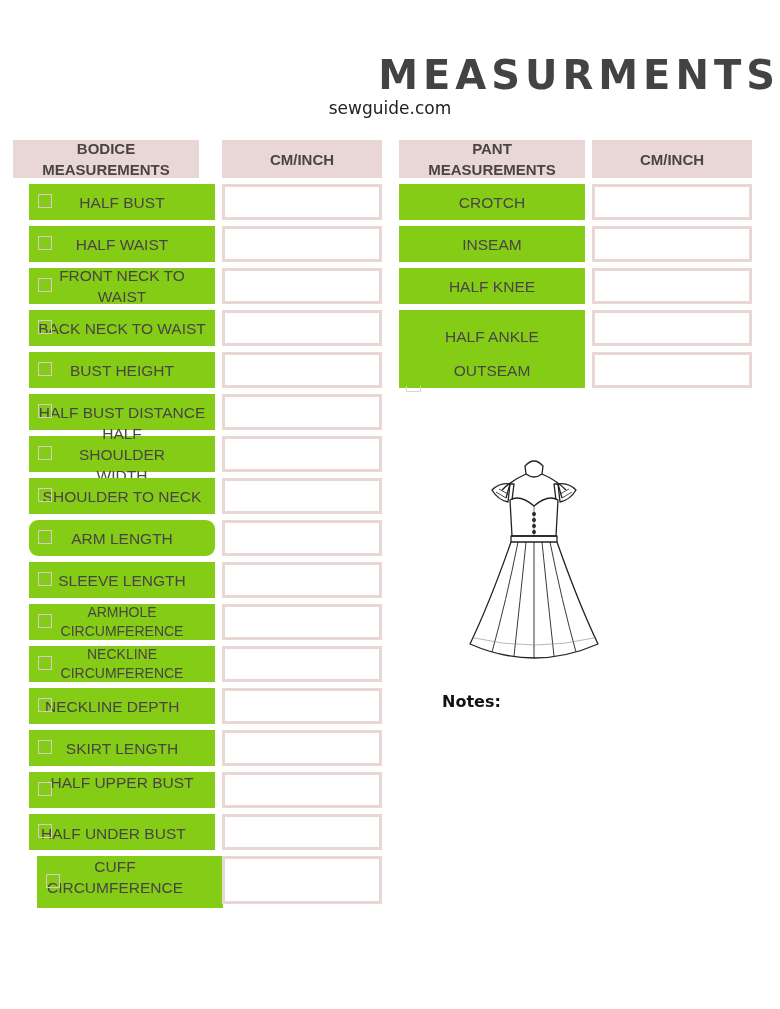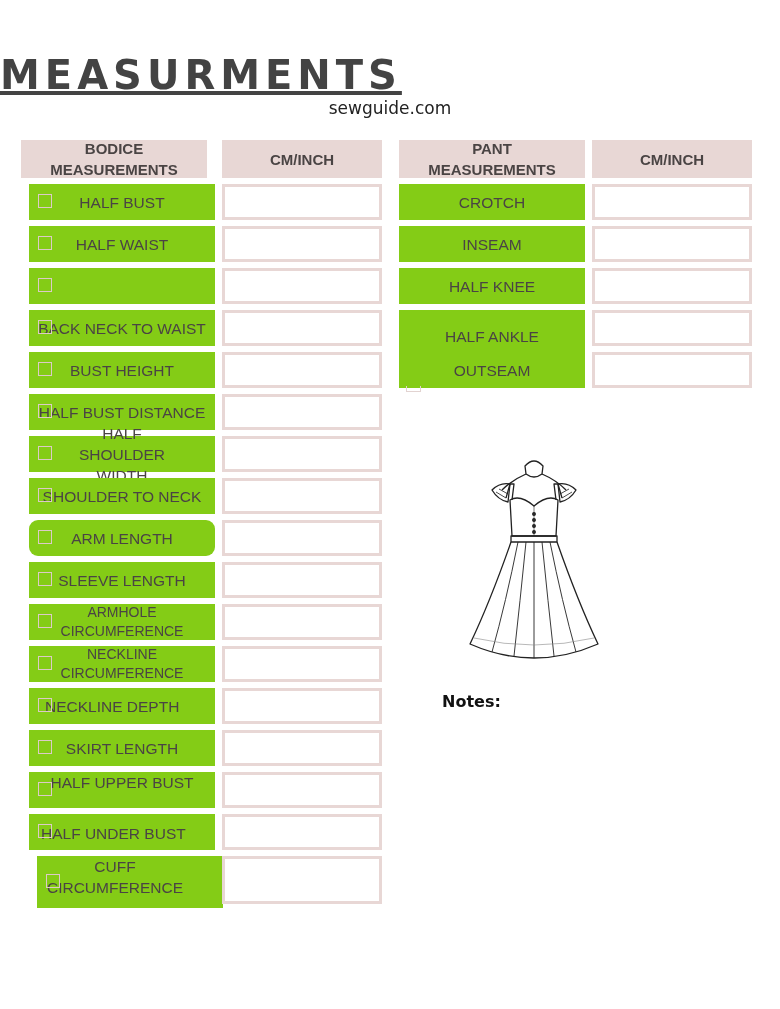--- a/index.html
+++ b/index.html
@@ -1,33 +1,33 @@
 <!DOCTYPE html>
 <html><head>
 <meta charset="utf-8">
 <style>
   html,body{margin:0;padding:0;background:#ffffff;}
   body{width:780px;height:1009px;position:relative;overflow:hidden;font-family:"Liberation Sans",sans-serif;color:#4a4444;}
-  .title{position:absolute;left:0;top:52px;width:780px;text-align:left;font-family:"DejaVu Sans",sans-serif;font-weight:bold;font-size:40px;letter-spacing:5px;color:#434343;text-decoration:underline;}
+  .title{position:absolute;left:0;top:52px;width:780px;text-align:right;font-family:"DejaVu Sans",sans-serif;font-weight:bold;font-size:40px;letter-spacing:5px;color:#434343;}
   .subtitle{position:absolute;left:0;top:98px;width:780px;text-align:center;font-family:"DejaVu Sans",sans-serif;font-size:17px;color:#222;}
   .hdr{position:absolute;background:#e8d7d5;display:flex;align-items:center;justify-content:center;text-align:center;font-weight:bold;font-size:15px;line-height:21px;color:#4a4444;}
   .lbl{position:absolute;background:#84cc16;display:flex;align-items:center;justify-content:center;text-align:center;font-size:15.5px;line-height:21px;color:#4a4444;box-sizing:border-box;padding:0 4px;}
   .inp{position:absolute;background:#fff;border:3px solid #e8d7d5;box-sizing:border-box;}
   .chk{position:absolute;left:9px;top:50%;margin-top:-8px;width:14px;height:14px;border:1px solid #dccac7;box-sizing:border-box;}
   .dress{position:absolute;left:462px;top:452px;width:145px;height:215px;}
   .notes{position:absolute;left:442px;top:692px;font-family:"DejaVu Sans",sans-serif;font-weight:bold;font-size:16px;color:#111;}
   .stray{position:absolute;left:406px;top:386px;width:13px;height:5px;border:1px solid #e2d3d1;border-top:none;}
 </style>
 </head>
 <body>
 
 <div class="title">MEASURMENTS</div>
 <div class="subtitle">sewguide.com</div>
 
-<div class="hdr" style="left:21px;top:140px;width:186px;height:38px;">
+<div class="hdr" style="left:13px;top:140px;width:186px;height:38px;">
     <span style="width:150px">BODICE MEASUREMENTS</span>
   </div>
 <div class="hdr" style="left:222px;top:140px;width:160px;height:38px;">CM/INCH</div>
 
 <div class="hdr" style="left:399px;top:140px;width:186px;height:38px;">
     <span style="width:150px">PANT MEASUREMENTS</span>
   </div>
 <div class="hdr" style="left:592px;top:140px;width:160px;height:38px;">CM/INCH</div>
 
 <div>
@@ -38,20 +38,21 @@
   <div class="inp" style="left:222px;top:184px;width:160px;height:36px;"></div>
 
   <div class="lbl" style="left:29px;top:226px;width:186px;height:36px;">
       <span class="chk"></span>
       <span>HALF WAIST</span>
     </div>
   <div class="inp" style="left:222px;top:226px;width:160px;height:36px;"></div>
 
   <div class="lbl" style="left:29px;top:268px;width:186px;height:36px;">
       <span class="chk"></span>
+      <span style="width:130px">FRONT NECK TO WAIST</span>
     </div>
   <div class="inp" style="left:222px;top:268px;width:160px;height:36px;"></div>
 
   <div class="lbl" style="left:29px;top:310px;width:186px;height:36px;">
       <span class="chk"></span>
       <span>BACK NECK TO WAIST</span>
     </div>
   <div class="inp" style="left:222px;top:310px;width:160px;height:36px;"></div>
 
   <div class="lbl" style="left:29px;top:352px;width:186px;height:36px;">

